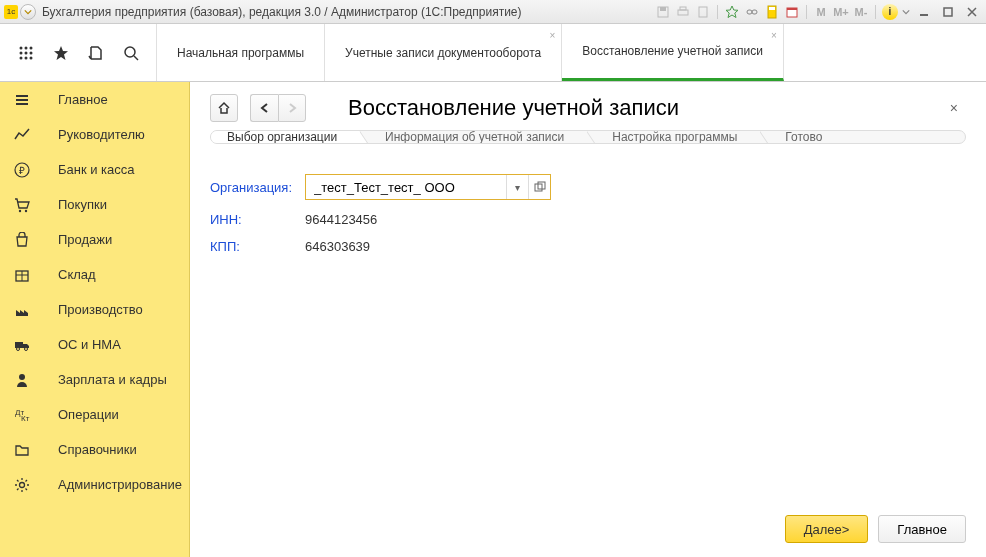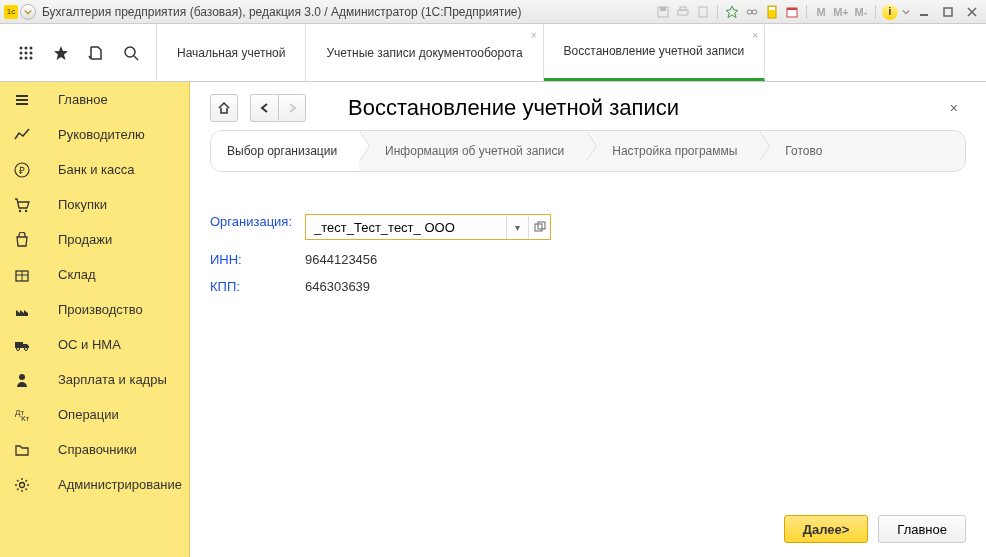--- a/index.html
+++ b/index.html
@@ -42,42 +42,42 @@
 .nav-btn-group { display:flex; }
 .nav-btn { width:28px; height:28px; border:1px solid #ccc; background:linear-gradient(#fdfdfd,#f0f0f0); display:flex; align-items:center; justify-content:center; border-radius:3px; margin-right:4px;}
 .nav-btn.joined-l { border-radius:3px 0 0 3px; margin-right:0; border-right:0;}
 .nav-btn.joined-r { border-radius:0 3px 3px 0;}
 .nav-btn.disabled { color:#bbb; }
 .page-title { font-size:22px; margin-left:30px; }
 .close-page { margin-left:auto; font-size:14px; color:#666; padding:4px 8px;}
 
 
 .steps-wrap { padding: 0 20px 30px 20px; }
-.steps { display:flex; border:1px solid #ddd; border-radius:12px; overflow:hidden; background:#f7f7f7; height:42px;}
+.steps { display:flex; border:1px solid #ddd; border-radius:12px; overflow:hidden; background:#f7f7f7; height:14px;}
 .step { position:relative; padding:0 22px 0 26px; display:flex; align-items:center; color:#666; font-size:12px; background:#f7f7f7;}
 .step:first-child { padding-left:16px; }
 .step::after { content:""; position:absolute; right:-10px; top:0; width:0; height:0; border-top:15px solid transparent; border-bottom:15px solid transparent; border-left:10px solid #f7f7f7; z-index:2;}
 .step::before { content:""; position:absolute; right:-11px; top:0; width:0; height:0; border-top:15px solid transparent; border-bottom:15px solid transparent; border-left:10px solid #ddd; z-index:1;}
 .step.active { background:#fff; color:#333; }
 .step.active::after { border-left-color:#fff; }
 .step:last-child::after, .step:last-child::before { display:none; }
 
 
 .form { padding: 0 20px; }
 .form-row { display:flex; align-items:center; margin-bottom:12px; font-size:13px; }
 .form-label { width:95px; color:#1d4ed8; }
 .form-value { color:#333; }
-.org-input-wrap { display:flex; height:26px; border:1px solid #e0b030; background:#fff;margin-top:12px; }
+.org-input-wrap { display:flex; height:26px; border:1px solid #e0b030; background:#fff; }
 .org-input { border:none; outline:none; padding:0 8px; width:200px; font-size:13px; }
 .org-btn { width:22px; border-left:1px solid #ddd; display:flex; align-items:center; justify-content:center; color:#666; font-size:10px;}
 
 
 .footer { position:absolute; bottom:14px; right:20px; display:flex; gap:10px; }
 .btn { height:28px; padding:0 18px; border:1px solid #ccc; border-radius:3px; background:linear-gradient(#fdfdfd,#f0f0f0); display:flex; align-items:center; font-size:13px;}
-.btn.primary { background:linear-gradient(#ffe680,#ffd633); border-color:#d4a800; font-weight:bold; color:#333;}
+.btn.primary { background:linear-gradient(#ffe680,#ffd633); border-color:#d4a800; font-weight:normal; color:#333;}
 
 svg { display:block; }
 </style>
 </head>
 <body>
 
 <div class="titlebar">
   <div class="logo1c">1c</div>
   <div class="dropdown-circle">
     <svg viewBox="0 0 10 10">
@@ -182,21 +182,21 @@
       </div>
     <div class="tb-btn">
         <svg width="16" height="16" viewBox="0 0 16 16">
           <circle cx="7" cy="7" r="5" fill="none" stroke="#333" stroke-width="1.5"></circle>
           <line x1="11" y1="11" x2="15" y2="15" stroke="#333" stroke-width="1.5"></line>
         </svg>
       </div>
   </div>
   <div class="tabs">
     <div class="tab">
-        <span>Начальная учетной</span>
+        <span>Начальная программы</span>
       </div>
     <div class="tab closable">
         <span>Учетные записи документооборота</span>
         <span class="tab-close">×</span>
       </div>
     <div class="tab closable active">
         <span>Восстановление учетной записи</span>
         <span class="tab-close">×</span>
       </div>
   </div>

